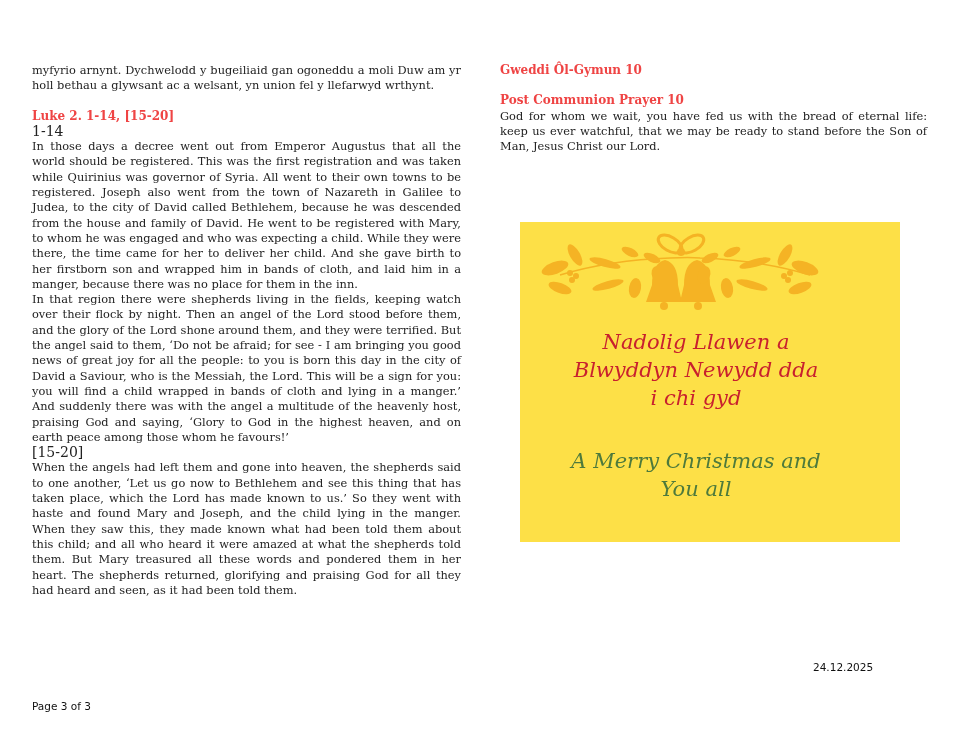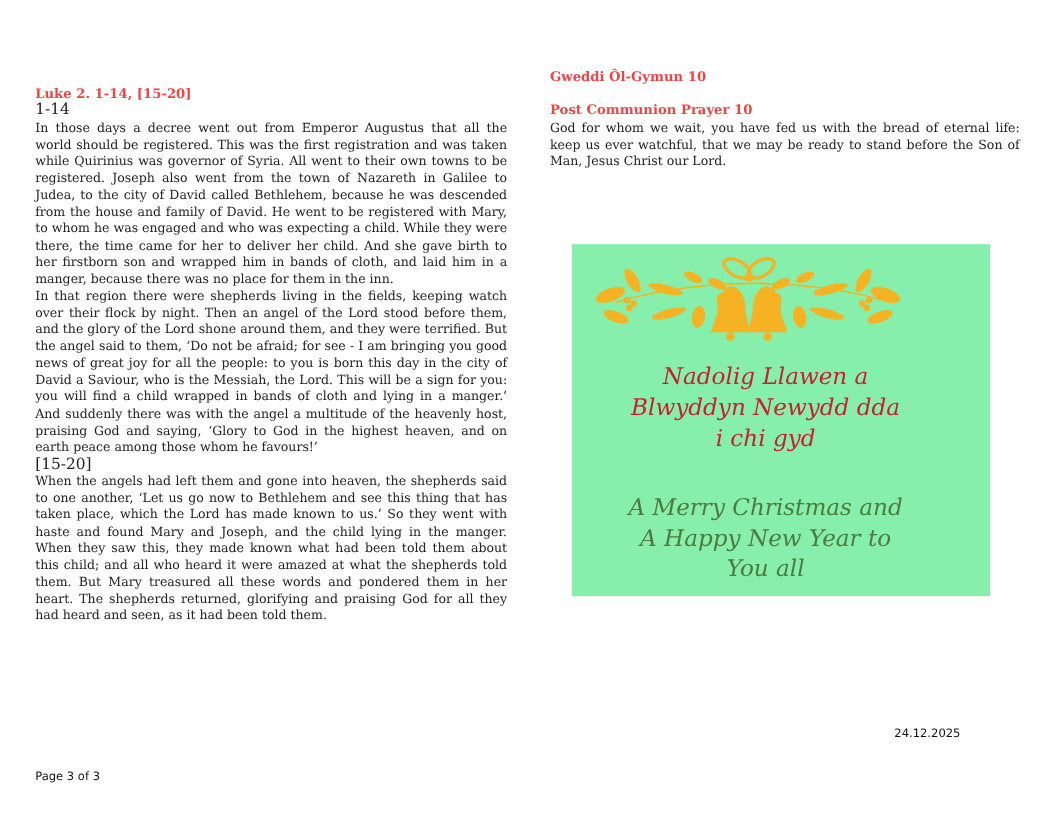--- a/index.html
+++ b/index.html
@@ -8,30 +8,31 @@
   .col { position:absolute; top:63px; font-size:11.4px; line-height:15.3px; text-align:justify; }
   .col-left { left:32px; width:429px; }
   .col-right { left:500px; width:427px; }
   .col p { margin:0; }
   .heading { font-weight:bold; font-size:12px; color:#ef4444; }
   .gap { height:15px; }
   .small { font-size:14px; }
   .footer { position:absolute; top:661px; font-family:"DejaVu Sans", "Liberation Sans", sans-serif; font-size:10.5px; color:#111; }
   .footer-left { left:32px;margin-top:39px; }
   .footer-right { left:813px;text-align:center; }
-  .card { position:absolute; left:520px; top:222px; width:380px; height:320px; background:#86efac; }
+  .card { position:absolute; left:520px; top:222px; width:380px; height:320px; background:#fde047; }
   .garland { position:absolute; left:10px; top:8px; width:300px; height:85px; }
   .greet { position:absolute; font-family:"DejaVu Serif", "Liberation Serif", serif; font-style:italic; text-align:center; width:380px; left:-14px; font-size:21px; line-height:28px; }
   .greet-cy { top:106px; color:#c8202e; }
   .greet-en { top:225px; color:#4e7a3c; }
 </style>
 </head>
 <body>
 
 <div class="col col-left">
+  <p>myfyrio arnynt. Dychwelodd y bugeiliaid gan ogoneddu a moli Duw am yr holl bethau a glywsant ac a welsant, yn union fel y llefarwyd wrthynt.</p>
   <div class="gap"></div>
   <p class="heading">Luke 2. 1-14, [15-20]</p>
   <p class="small">1-14</p>
   <p>In those days a decree went out from Emperor Augustus that all the world should be registered. This was the first registration and was taken while Quirinius was governor of Syria. All went to their own towns to be registered. Joseph also went from the town of Nazareth in Galilee to Judea, to the city of David called Bethlehem, because he was descended from the house and family of David. He went to be registered with Mary, to whom he was engaged and who was expecting a child. While they were there, the time came for her to deliver her child. And she gave birth to her firstborn son and wrapped him in bands of cloth, and laid him in a manger, because there was no place for them in the inn.</p>
   <p>In that region there were shepherds living in the fields, keeping watch over their flock by night. Then an angel of the Lord stood before them, and the glory of the Lord shone around them, and they were terrified. But the angel said to them, ‘Do not be afraid; for see - I am bringing you good news of great joy for all the people: to you is born this day in the city of David a Saviour, who is the Messiah, the Lord. This will be a sign for you: you will find a child wrapped in bands of cloth and lying in a manger.’ And suddenly there was with the angel a multitude of the heavenly host, praising God and saying, ‘Glory to God in the highest heaven, and on earth peace among those whom he favours!’</p>
   <p class="small">[15-20]</p>
   <p>When the angels had left them and gone into heaven, the shepherds said to one another, ‘Let us go now to Bethlehem and see this thing that has taken place, which the Lord has made known to us.’ So they went with haste and found Mary and Joseph, and the child lying in the manger. When they saw this, they made known what had been told them about this child; and all who heard it were amazed at what the shepherds told them. But Mary treasured all these words and pondered them in her heart. The shepherds returned, glorifying and praising God for all they had heard and seen, as it had been told them.</p>
 </div>
 
 <div class="col col-right">
@@ -85,19 +86,18 @@
         <circle cx="258" cy="50" r="3"></circle>
     </g>
   </svg>
   <div class="greet greet-cy">
     <div>Nadolig Llawen a</div>
     <div>Blwyddyn Newydd dda</div>
     <div>i chi gyd</div>
   </div>
   <div class="greet greet-en">
     <div>A Merry Christmas and</div>
-    <div>A Happy New Year to</div>
     <div>You all</div>
   </div>
 </div>
 
 <div class="footer footer-left">Page 3 of 3</div>
 <div class="footer footer-right">24.12.2025</div>
 
 </body></html>

